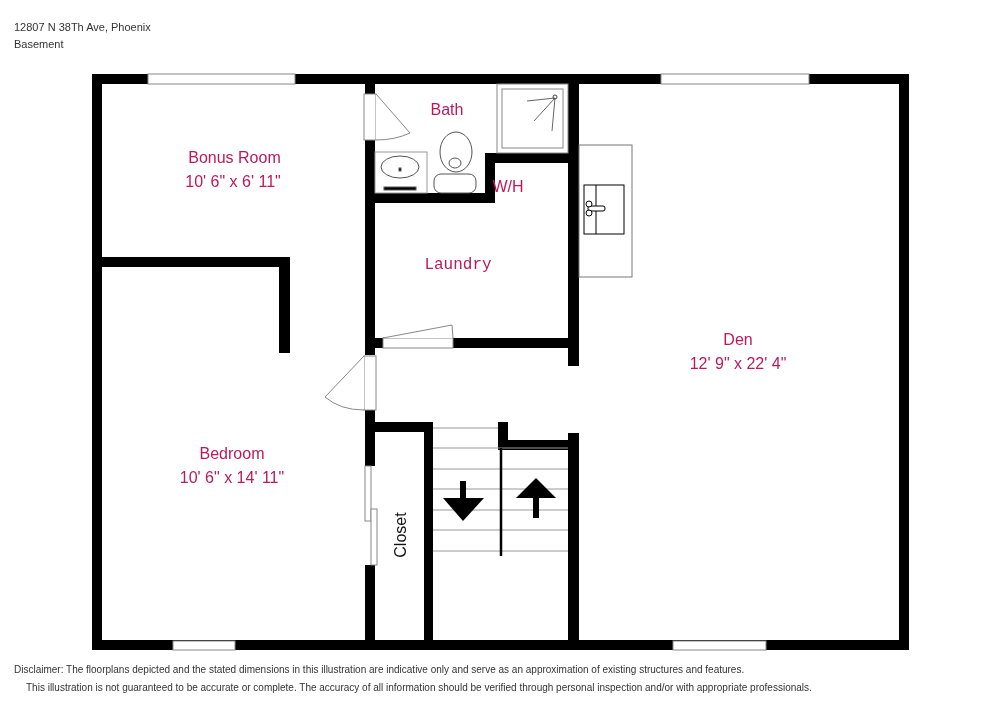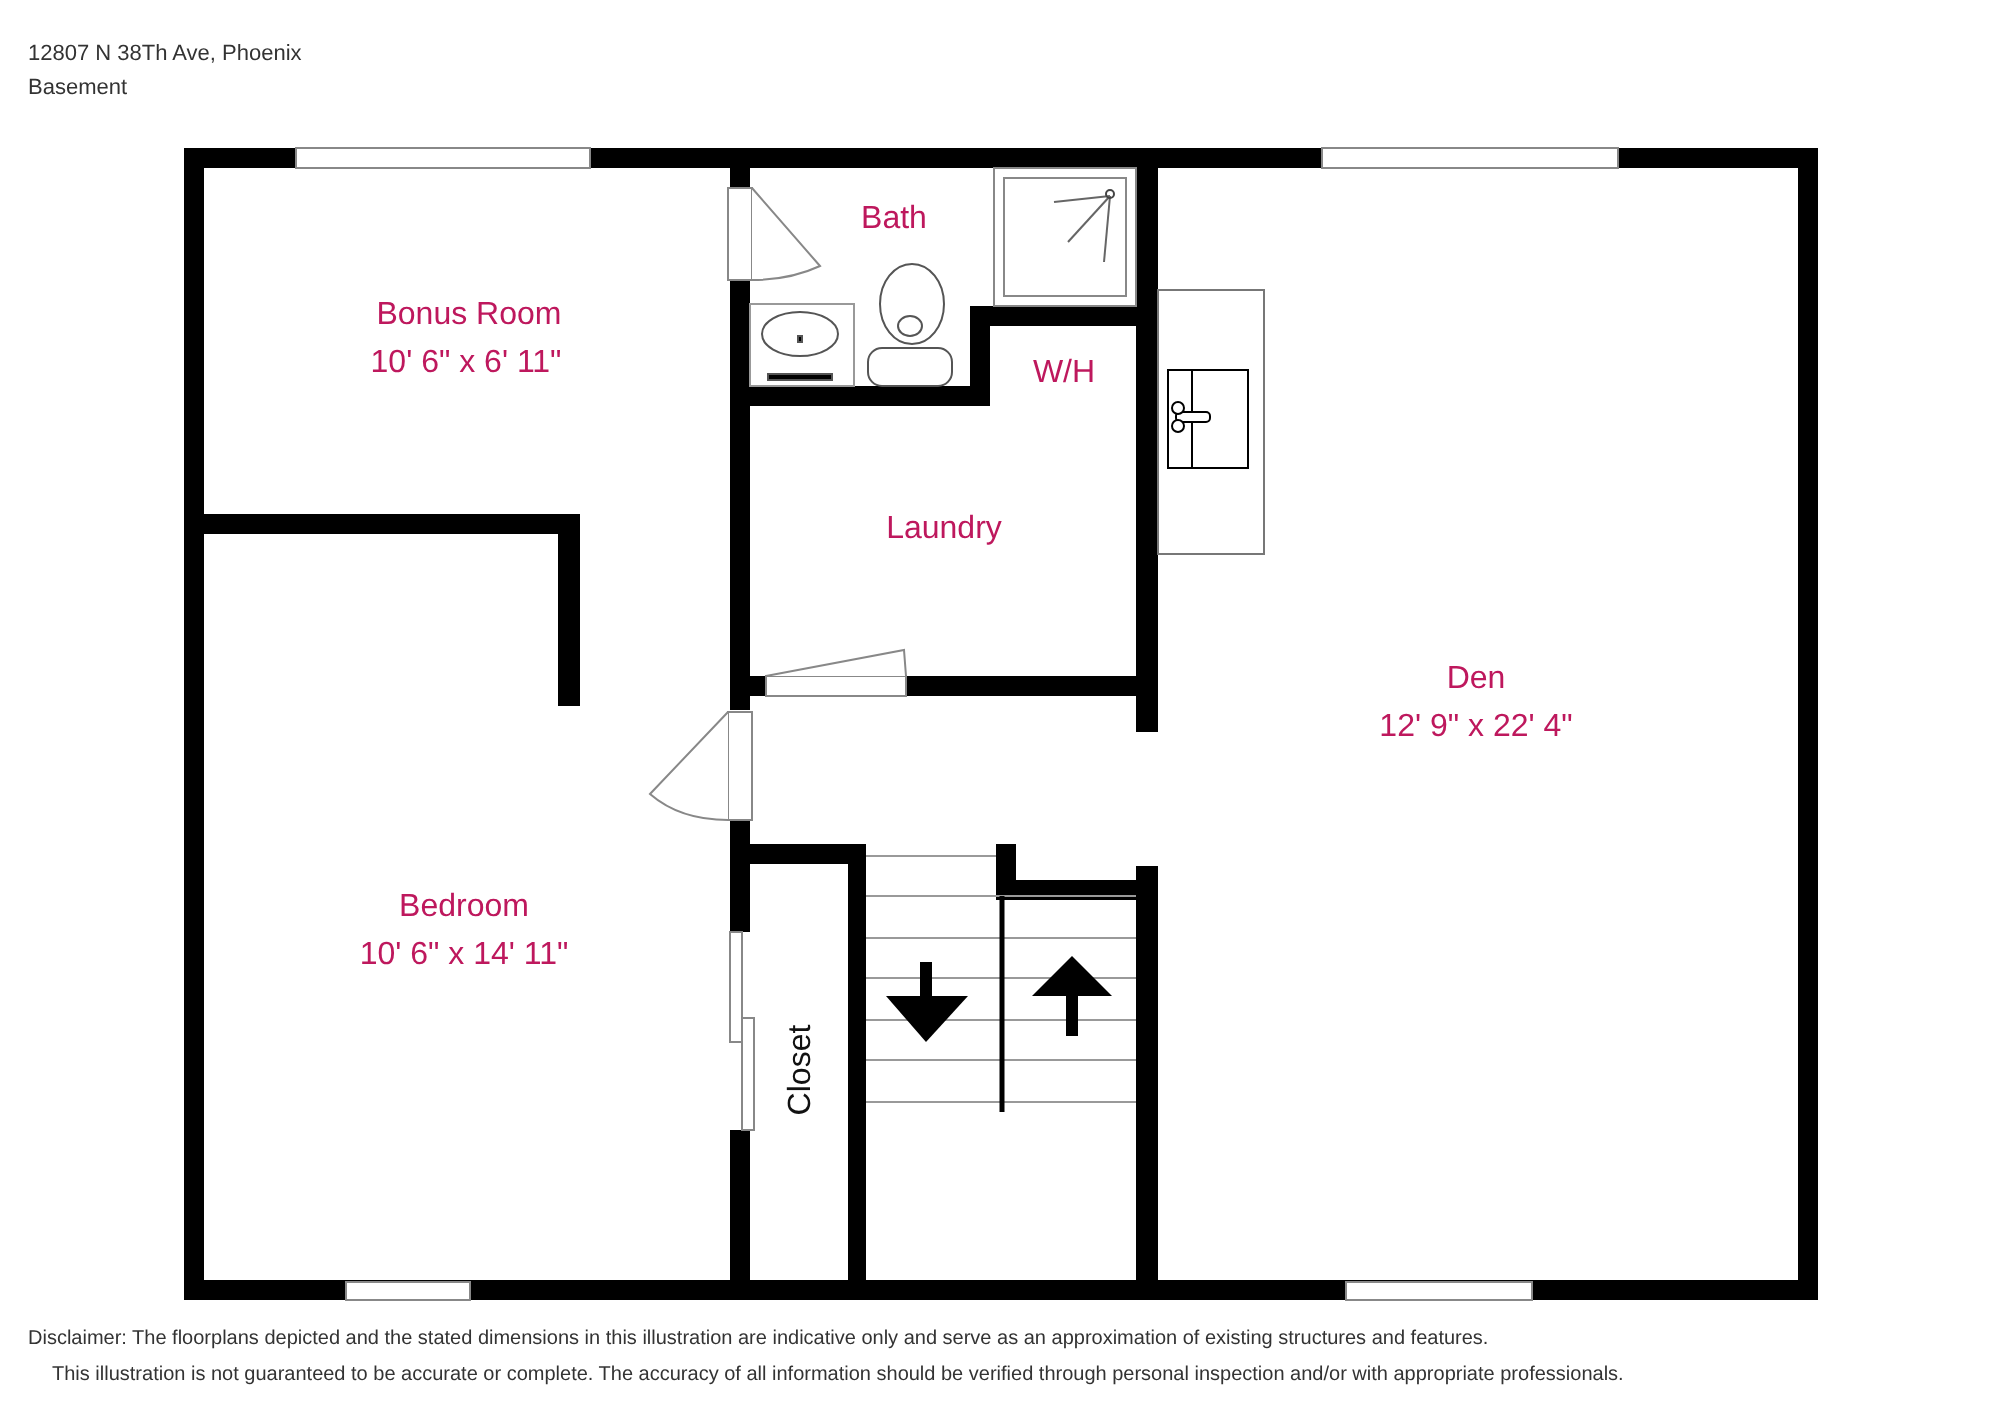--- a/index.html
+++ b/index.html
@@ -124,24 +124,24 @@
   <div>Bonus Room</div>
   <div>10' 6" x 6' 11"</div>
 </div>
 <div class="lbl" style="left:232px; top:442px;">
   <div>Bedroom</div>
   <div>10' 6" x 14' 11"</div>
 </div>
 <div class="lbl" style="left:447px; top:98px;">
   <div>Bath</div>
 </div>
-<div class="lbl" style="left:532px; top:175px;">
+<div class="lbl" style="left:508px; top:175px;">
   <div>W/H</div>
 </div>
-<div class="lbl" style="left:472px; top:253px;">
+<div class="lbl" style="left:458px; top:253px;font-family:Liberation Mono, monospace;">
   <div>Laundry</div>
 </div>
 <div class="lbl" style="left:738px; top:328px;">
   <div>Den</div>
   <div>12' 9" x 22' 4"</div>
 </div>
 <div class="lbl-rot" style="left:374px; top:526px; width:54px; text-align:center;">Closet</div>
 
 <div class="disc" style="top:664px;">Disclaimer: The floorplans depicted and the stated dimensions in this illustration are indicative only and serve as an approximation of existing structures and features.</div>
 <div class="disc" style="top:682px;margin-left:12px;">This illustration is not guaranteed to be accurate or complete. The accuracy of all information should be verified through personal inspection and/or with appropriate professionals.</div>

